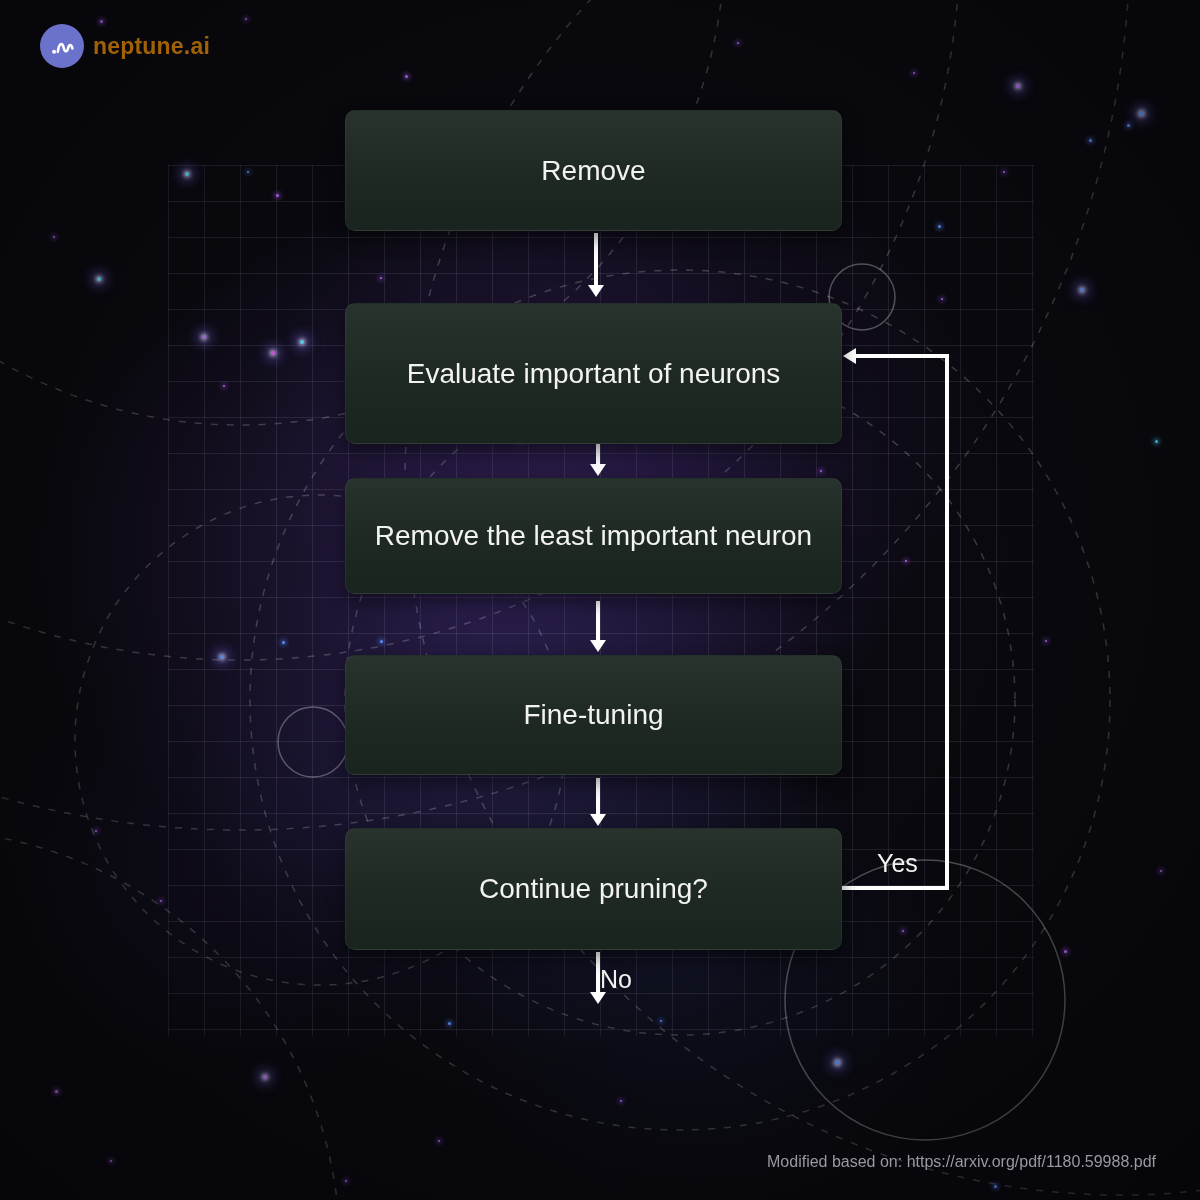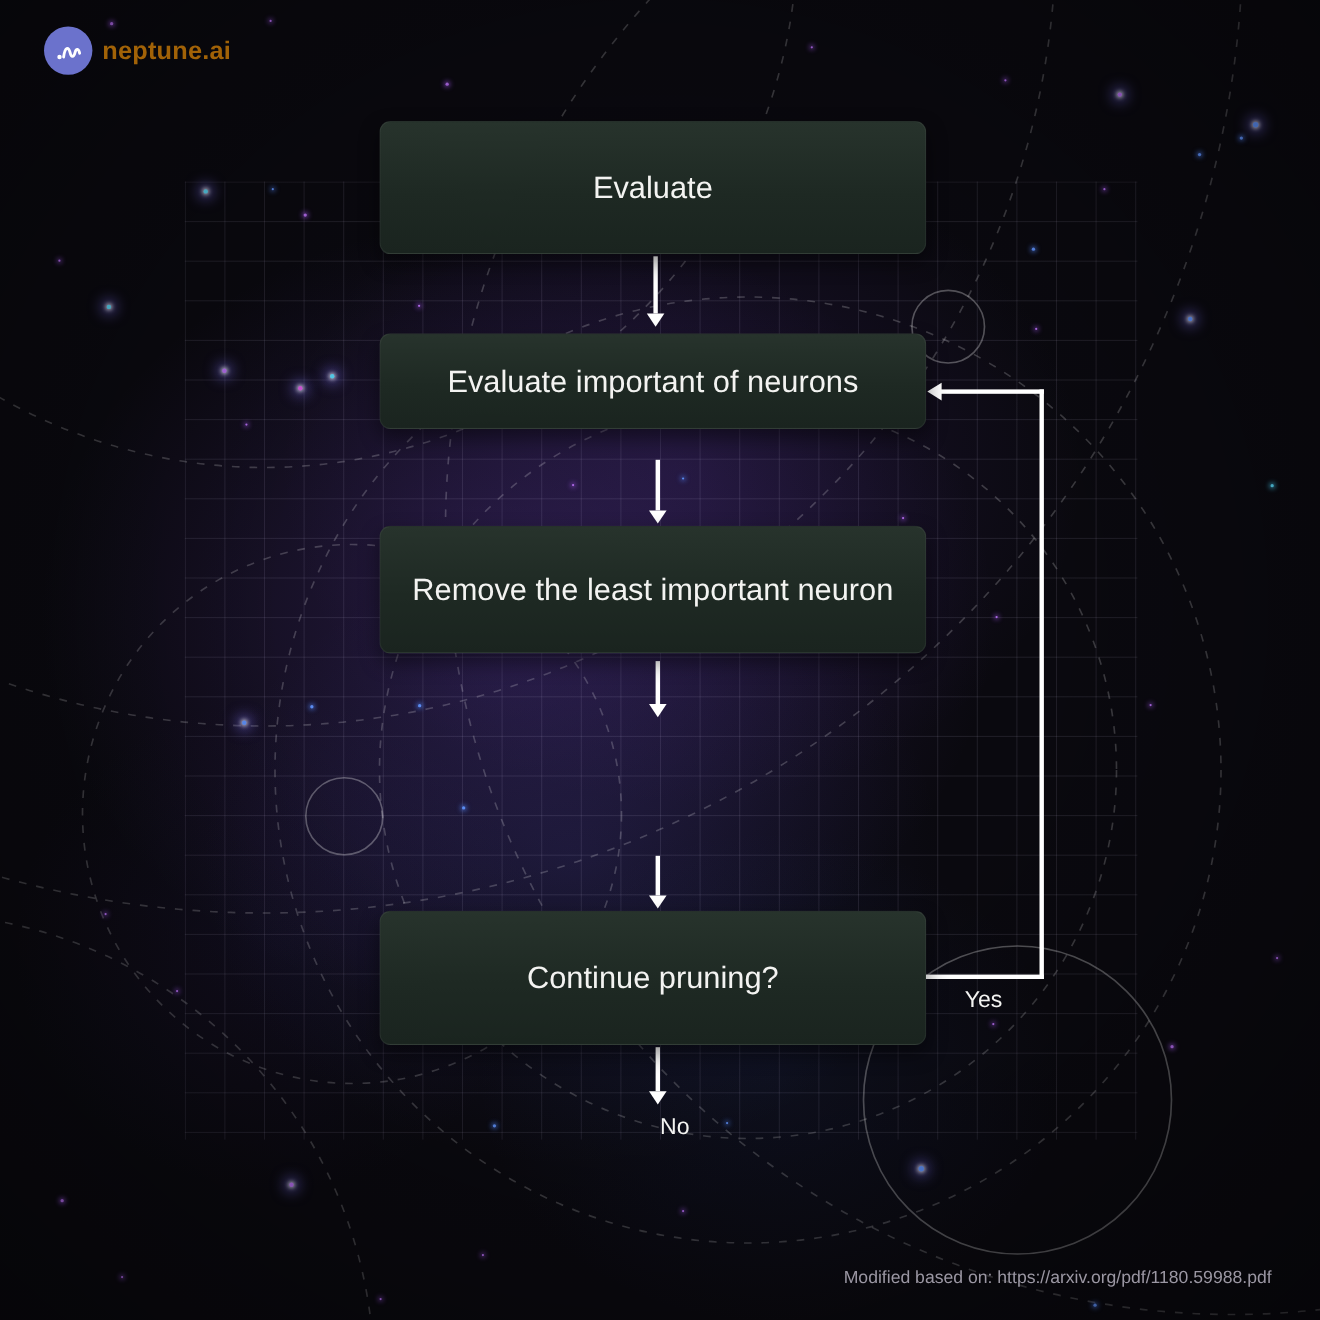--- a/index.html
+++ b/index.html
@@ -46,21 +46,21 @@
     display:flex;align-items:center;justify-content:center;
     color:#f3f3f1;font-size:28px;text-align:center;line-height:1.55;
     box-sizing:border-box;padding:0 28px;}
   .arrow{position:absolute;display:flex;flex-direction:column;align-items:center;}
   .arrow .shaft{width:4px;background:#fff;flex:1;}
   .arrow .head{width:0;height:0;border-left:8px solid transparent;
     border-right:8px solid transparent;border-top:12px solid #fff;}
   .hline,.vline{position:absolute;background:#fff;}
   .head-left{position:absolute;width:0;height:0;border-top:8px solid transparent;
     border-bottom:8px solid transparent;border-right:13px solid #fff;}
-  .edge-label{position:absolute;color:#f3f3f1;font-size:21px;margin-top:48px;}
+  .edge-label{position:absolute;color:#f3f3f1;font-size:25px;}
   .terminal{position:absolute;left:345px;top:1008px;width:497px;text-align:center;
     color:#fff;font-size:31px;font-weight:bold;}
 
   .credit{position:absolute;right:44px;top:1153px;color:#9b97a3;font-size:16px;z-index:10;}
 </style>
 </head>
 <body>
 
 <div class="bg"></div>
 <svg class="circles" width="1200" height="1200" viewBox="0 0 1200 1200">
@@ -166,20 +166,21 @@
   <div class="arrow" style="left:590px;top:778px;height:48px;">
     <div class="shaft"></div>
     <div class="head"></div>
   </div>
   <div class="arrow" style="left:590px;top:952px;height:52px;">
     <div class="shaft"></div>
     <div class="head"></div>
   </div>
   <div class="edge-label" style="left:600px;top:965px;">No</div>
 
-  <div class="node" style="top:110px;height:121px;">Evaluate</div>
-  <div class="node" style="top:303px;height:87px;">Evaluate important of neurons</div>
+  <div class="node" style="top:110px;height:121px;">Remove</div>
+  <div class="node" style="top:303px;height:141px;">Evaluate important of neurons</div>
   <div class="node" style="top:478px;height:116px;">Remove the least important neuron</div>
+  <div class="node" style="top:655px;height:120px;">Fine-tuning</div>
   <div class="node" style="top:828px;height:122px;">Continue pruning?</div>
 
 </div>
 
 <div class="credit">Modified based on:  https://arxiv.org/pdf/1180.59988.pdf</div>
 
 </body></html>

